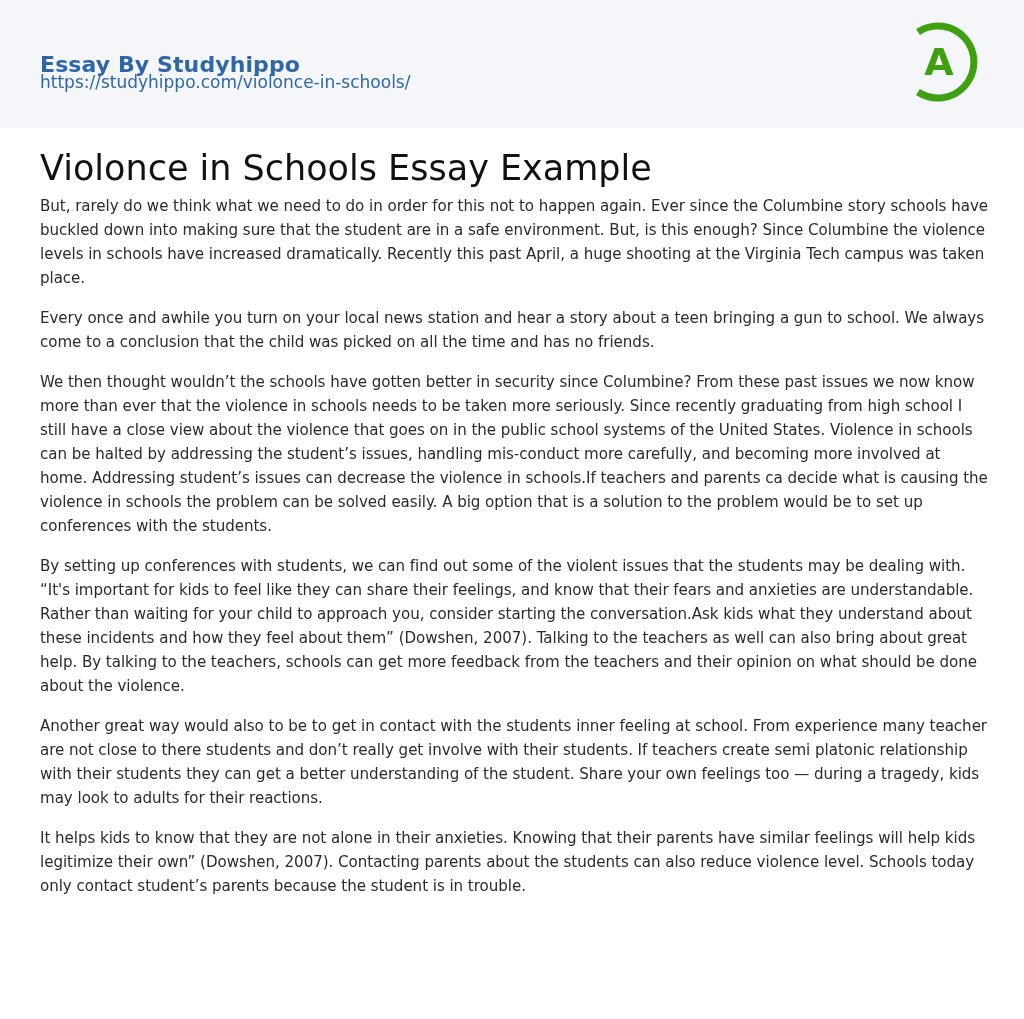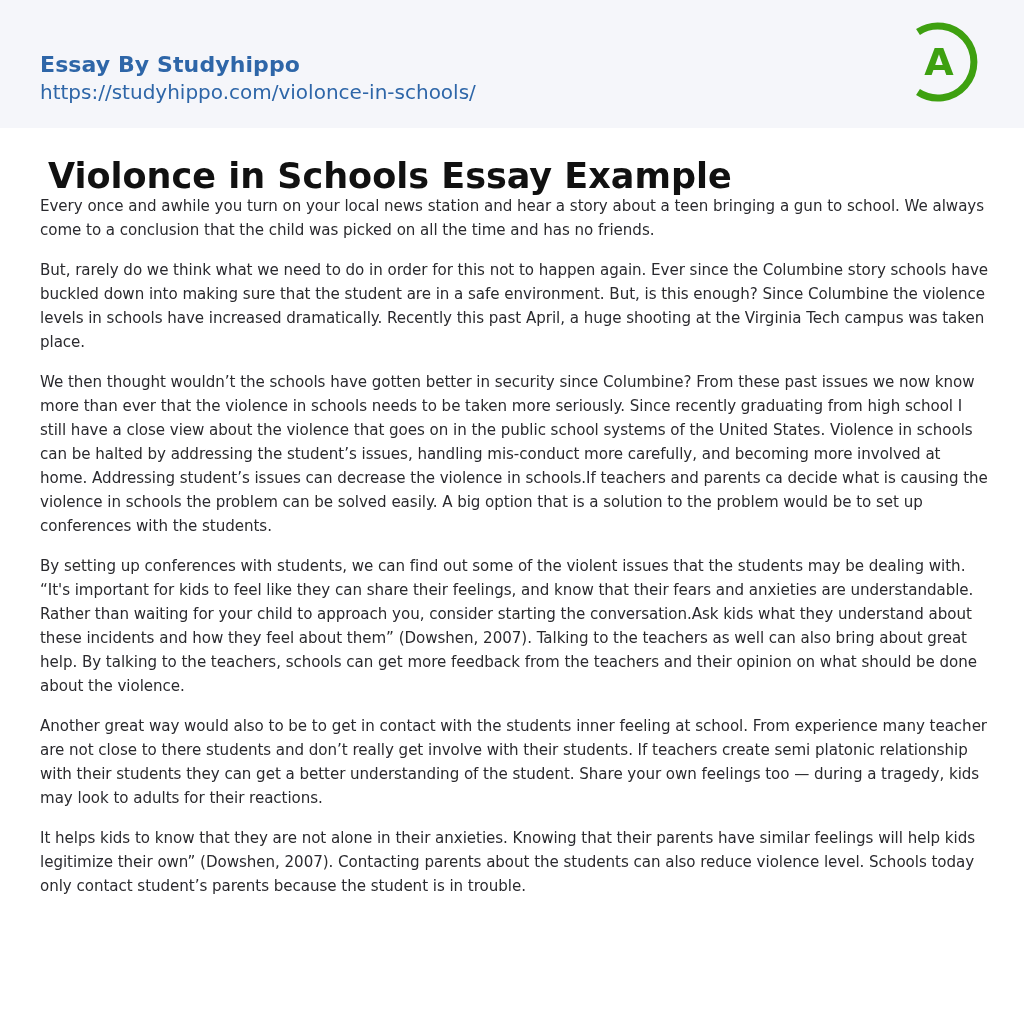--- a/index.html
+++ b/index.html
@@ -26,42 +26,42 @@
       font-size: 22px;
       font-weight: bold;
       color: #2e66a8;
       letter-spacing: 0.1px;
       white-space: nowrap;
       margin-top: 12px;
     }
     .brand-url {
       position: absolute;
       left: 40px;
-      top: 80px;
-      font-size: 20px;
+      top: 72px;
+      font-size: 17px;
       color: #2e66a8;
       text-decoration: none;
       white-space: nowrap;
     }
     .logo {
       position: absolute;
       left: 912px;
       top: 20px;
       width: 74px;
       height: 84px;
     }
     .page-title {
-      margin: 8px;
+      margin: 0;
       padding-top: 146px;
       position: absolute;
       top: 0;
       left: 40px;
       font-size: 35px;
       line-height: 44px;
-      font-weight: bold;
+      font-weight: normal;
       color: #111111;
       white-space: nowrap;
     }
     .essay {
       position: absolute;
       top: 194px;
       left: 40px;
       width: 948px;
     }
     .essay p {
@@ -82,19 +82,19 @@
     <svg width="74" height="84" viewBox="0 0 74 84">
       <path d="M 6 12 A 36 36 0 1 1 6 72" fill="none" stroke="#3ea010" stroke-width="7" stroke-linecap="butt"></path>
       <text x="27" y="55" text-anchor="middle" font-family="DejaVu Sans, sans-serif" font-size="38" font-weight="bold" fill="#3ea010">A</text>
     </svg>
   </div>
 </div>
 
 <h1 class="page-title">Violonce in Schools Essay Example</h1>
 
 <div class="essay">
+  <p>But, rarely do we think what we need to do in order for this not to happen again. Ever since the Columbine story schools have buckled down into making sure that the student are in a safe environment. But, is this enough? Since Columbine the violence levels in schools have increased dramatically. Recently this past April, a huge shooting at the Virginia Tech campus was taken place.</p>
   <p>Every once and awhile you turn on your local news station and hear a story about a teen bringing a gun to school. We always come to a conclusion that the child was picked on all the time and has no friends.</p>
-  <p>But, rarely do we think what we need to do in order for this not to happen again. Ever since the Columbine story schools have buckled down into making sure that the student are in a safe environment. But, is this enough? Since Columbine the violence levels in schools have increased dramatically. Recently this past April, a huge shooting at the Virginia Tech campus was taken place.</p>
   <p>We then thought wouldn’t the schools have gotten better in security since Columbine? From these past issues we now know more than ever that the violence in schools needs to be taken more seriously. Since recently graduating from high school I still have a close view about the violence that goes on in the public school systems of the United States. Violence in schools can be halted by addressing the student’s issues, handling mis-conduct more carefully, and becoming more involved at home. Addressing student’s issues can decrease the violence in schools.If teachers and parents ca decide what is causing the violence in schools the problem can be solved easily. A big option that is a solution to the problem would be to set up conferences with the students.</p>
   <p>By setting up conferences with students, we can find out some of the violent issues that the students may be dealing with. “It's important for kids to feel like they can share their feelings, and know that their fears and anxieties are understandable. Rather than waiting for your child to approach you, consider starting the conversation.Ask kids what they understand about these incidents and how they feel about them” (Dowshen, 2007). Talking to the teachers as well can also bring about great help. By talking to the teachers, schools can get more feedback from the teachers and their opinion on what should be done about the violence.</p>
   <p>Another great way would also to be to get in contact with the students inner feeling at school. From experience many teacher are not close to there students and don’t really get involve with their students. If teachers create semi platonic relationship with their students they can get a better understanding of the student. Share your own feelings too — during a tragedy, kids may look to adults for their reactions.</p>
   <p>It helps kids to know that they are not alone in their anxieties. Knowing that their parents have similar feelings will help kids legitimize their own” (Dowshen, 2007). Contacting parents about the students can also reduce violence level. Schools today only contact student’s parents because the student is in trouble.</p>
 </div>
 
 </body></html>

